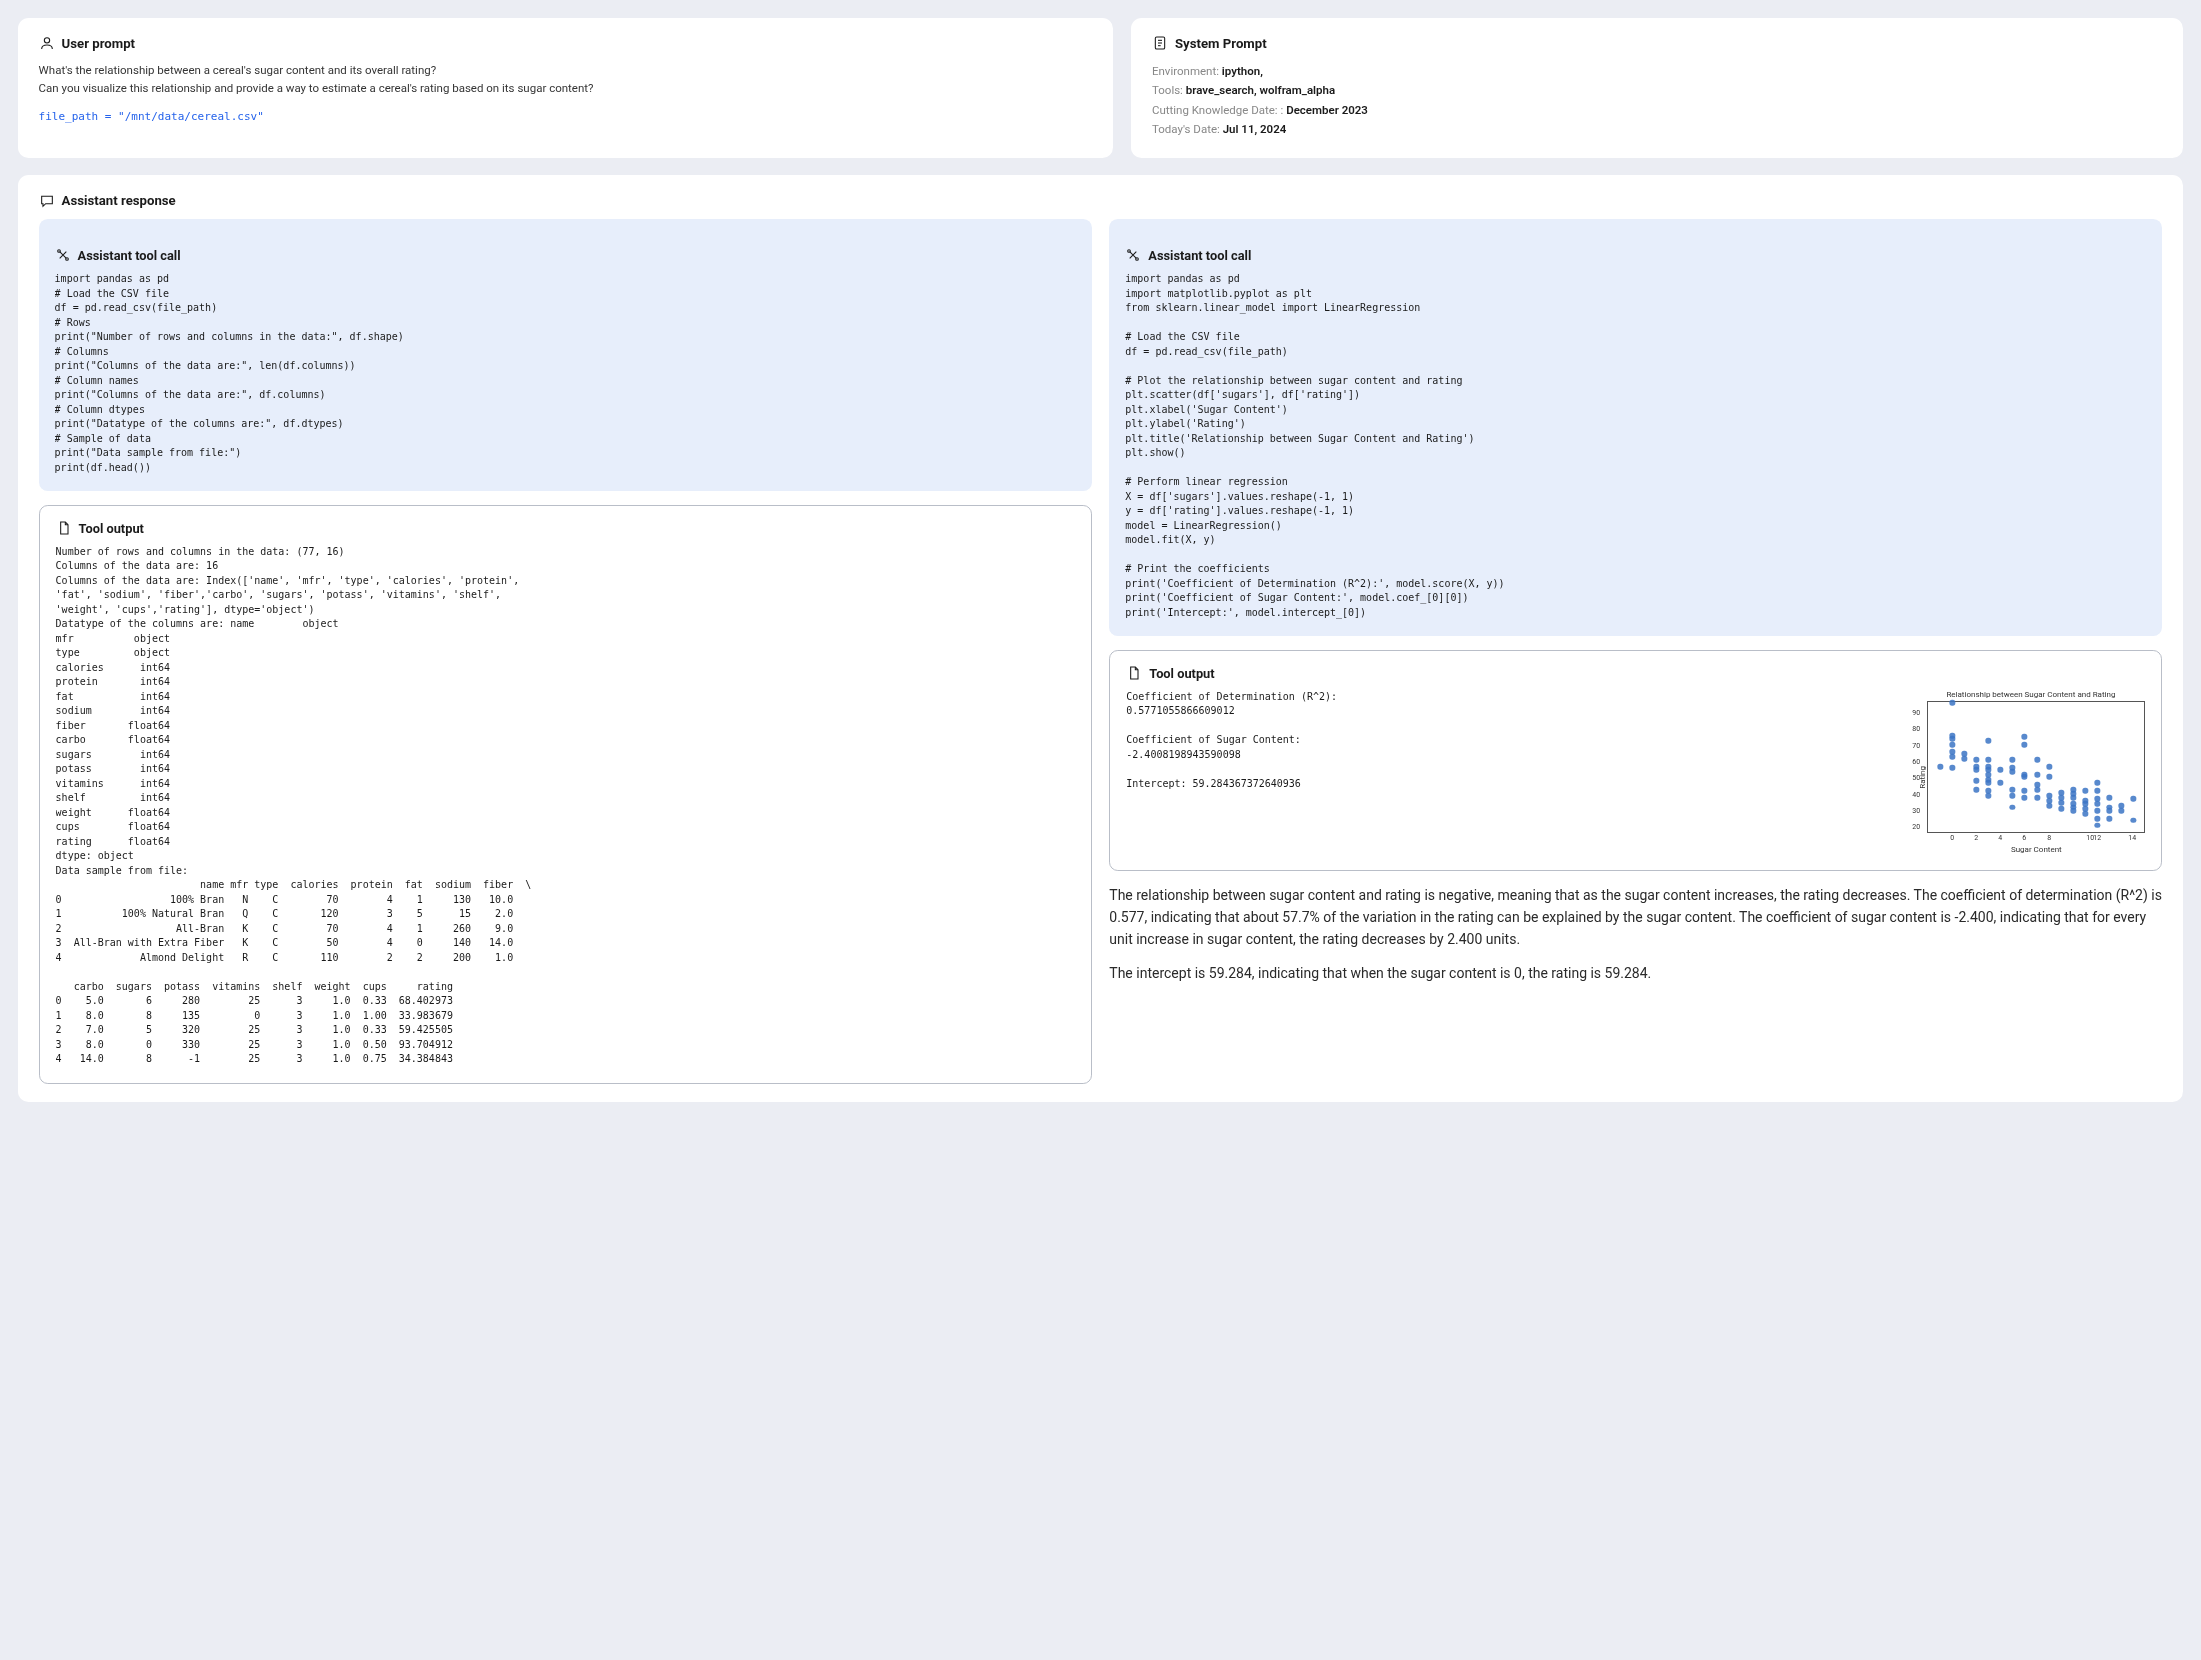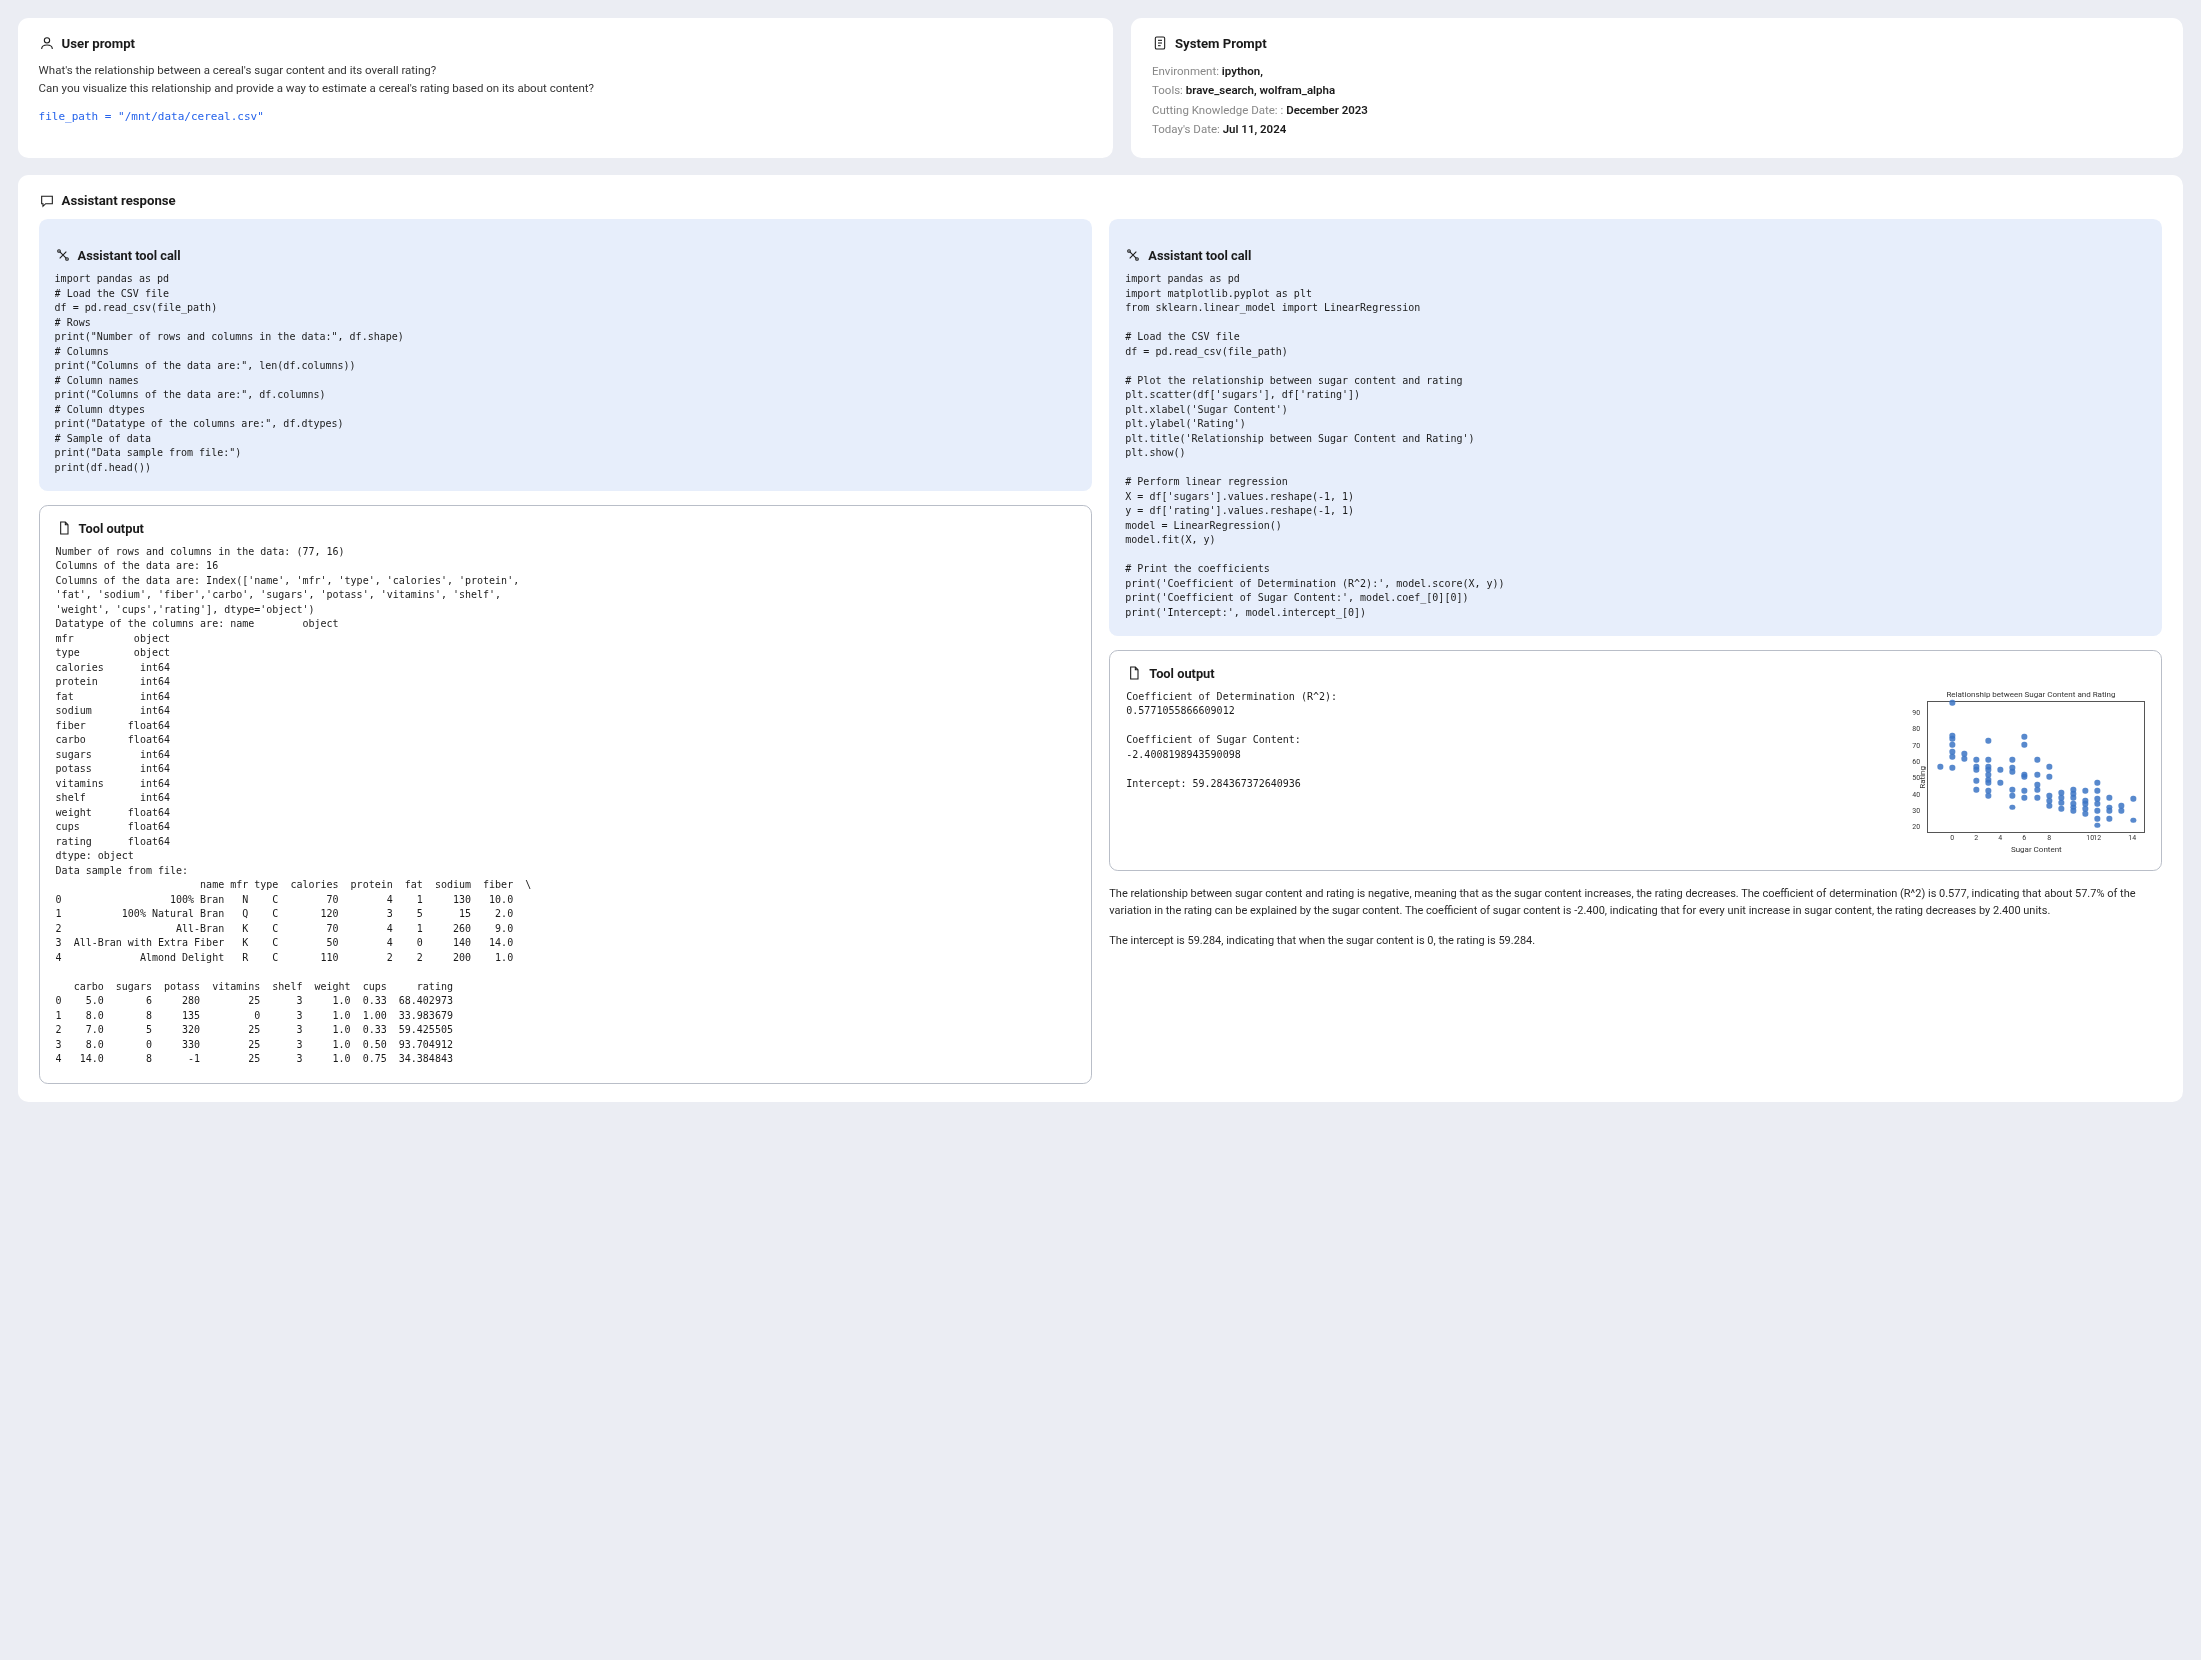--- a/index.html
+++ b/index.html
@@ -64,21 +64,21 @@
   }
   pre {
     margin: 0;
     font-family: ui-monospace, SFMono-Regular, Menlo, Consolas, monospace;
     font-size: 10px;
     line-height: 1.45;
     white-space: pre;
     overflow-x: auto;
     color: #1a1a1a;
   }
-  .summary { line-height: 1.55; color: #2a2a2a; font-size: 11px; }
+  .summary { line-height: 1.55; color: #2a2a2a; font-size: 14px; }
   .summary p { margin: 0 0 12.4px 0; }
 
   .output-flex { display: flex; gap: 14px; align-items: flex-start; }
   .output-flex pre { flex: 1 1 auto; min-width: 0; }
   .chart-box {
     width: 229px;
     flex-shrink: 0;
     font-size: 8px;
     color: #333;
   }
@@ -101,21 +101,21 @@
       <span class="icon">
         <svg viewBox="0 0 24 24">
             <circle cx="12" cy="8" r="4"></circle>
             <path d="M4 21c0-4 4-6 8-6s8 2 8 6"></path>
           </svg>
       </span>
       <span>User prompt</span>
     </div>
     <div class="prompt-text">
       <div>What's the relationship between a cereal's sugar content and its overall rating?</div>
-      <div>Can you visualize this relationship and provide a way to estimate a cereal's rating based on its about content?</div>
+      <div>Can you visualize this relationship and provide a way to estimate a cereal's rating based on its sugar content?</div>
     </div>
     <div class="code-line">file_path = "/mnt/data/cereal.csv"</div>
   </div>
 
   <div class="card system-card">
     <div class="section-header">
       <span class="icon">
         <svg viewBox="0 0 24 24">
             <rect x="5" y="3" width="14" height="18" rx="2"></rect>
             <line x1="9" y1="8" x2="15" y2="8"></line>

